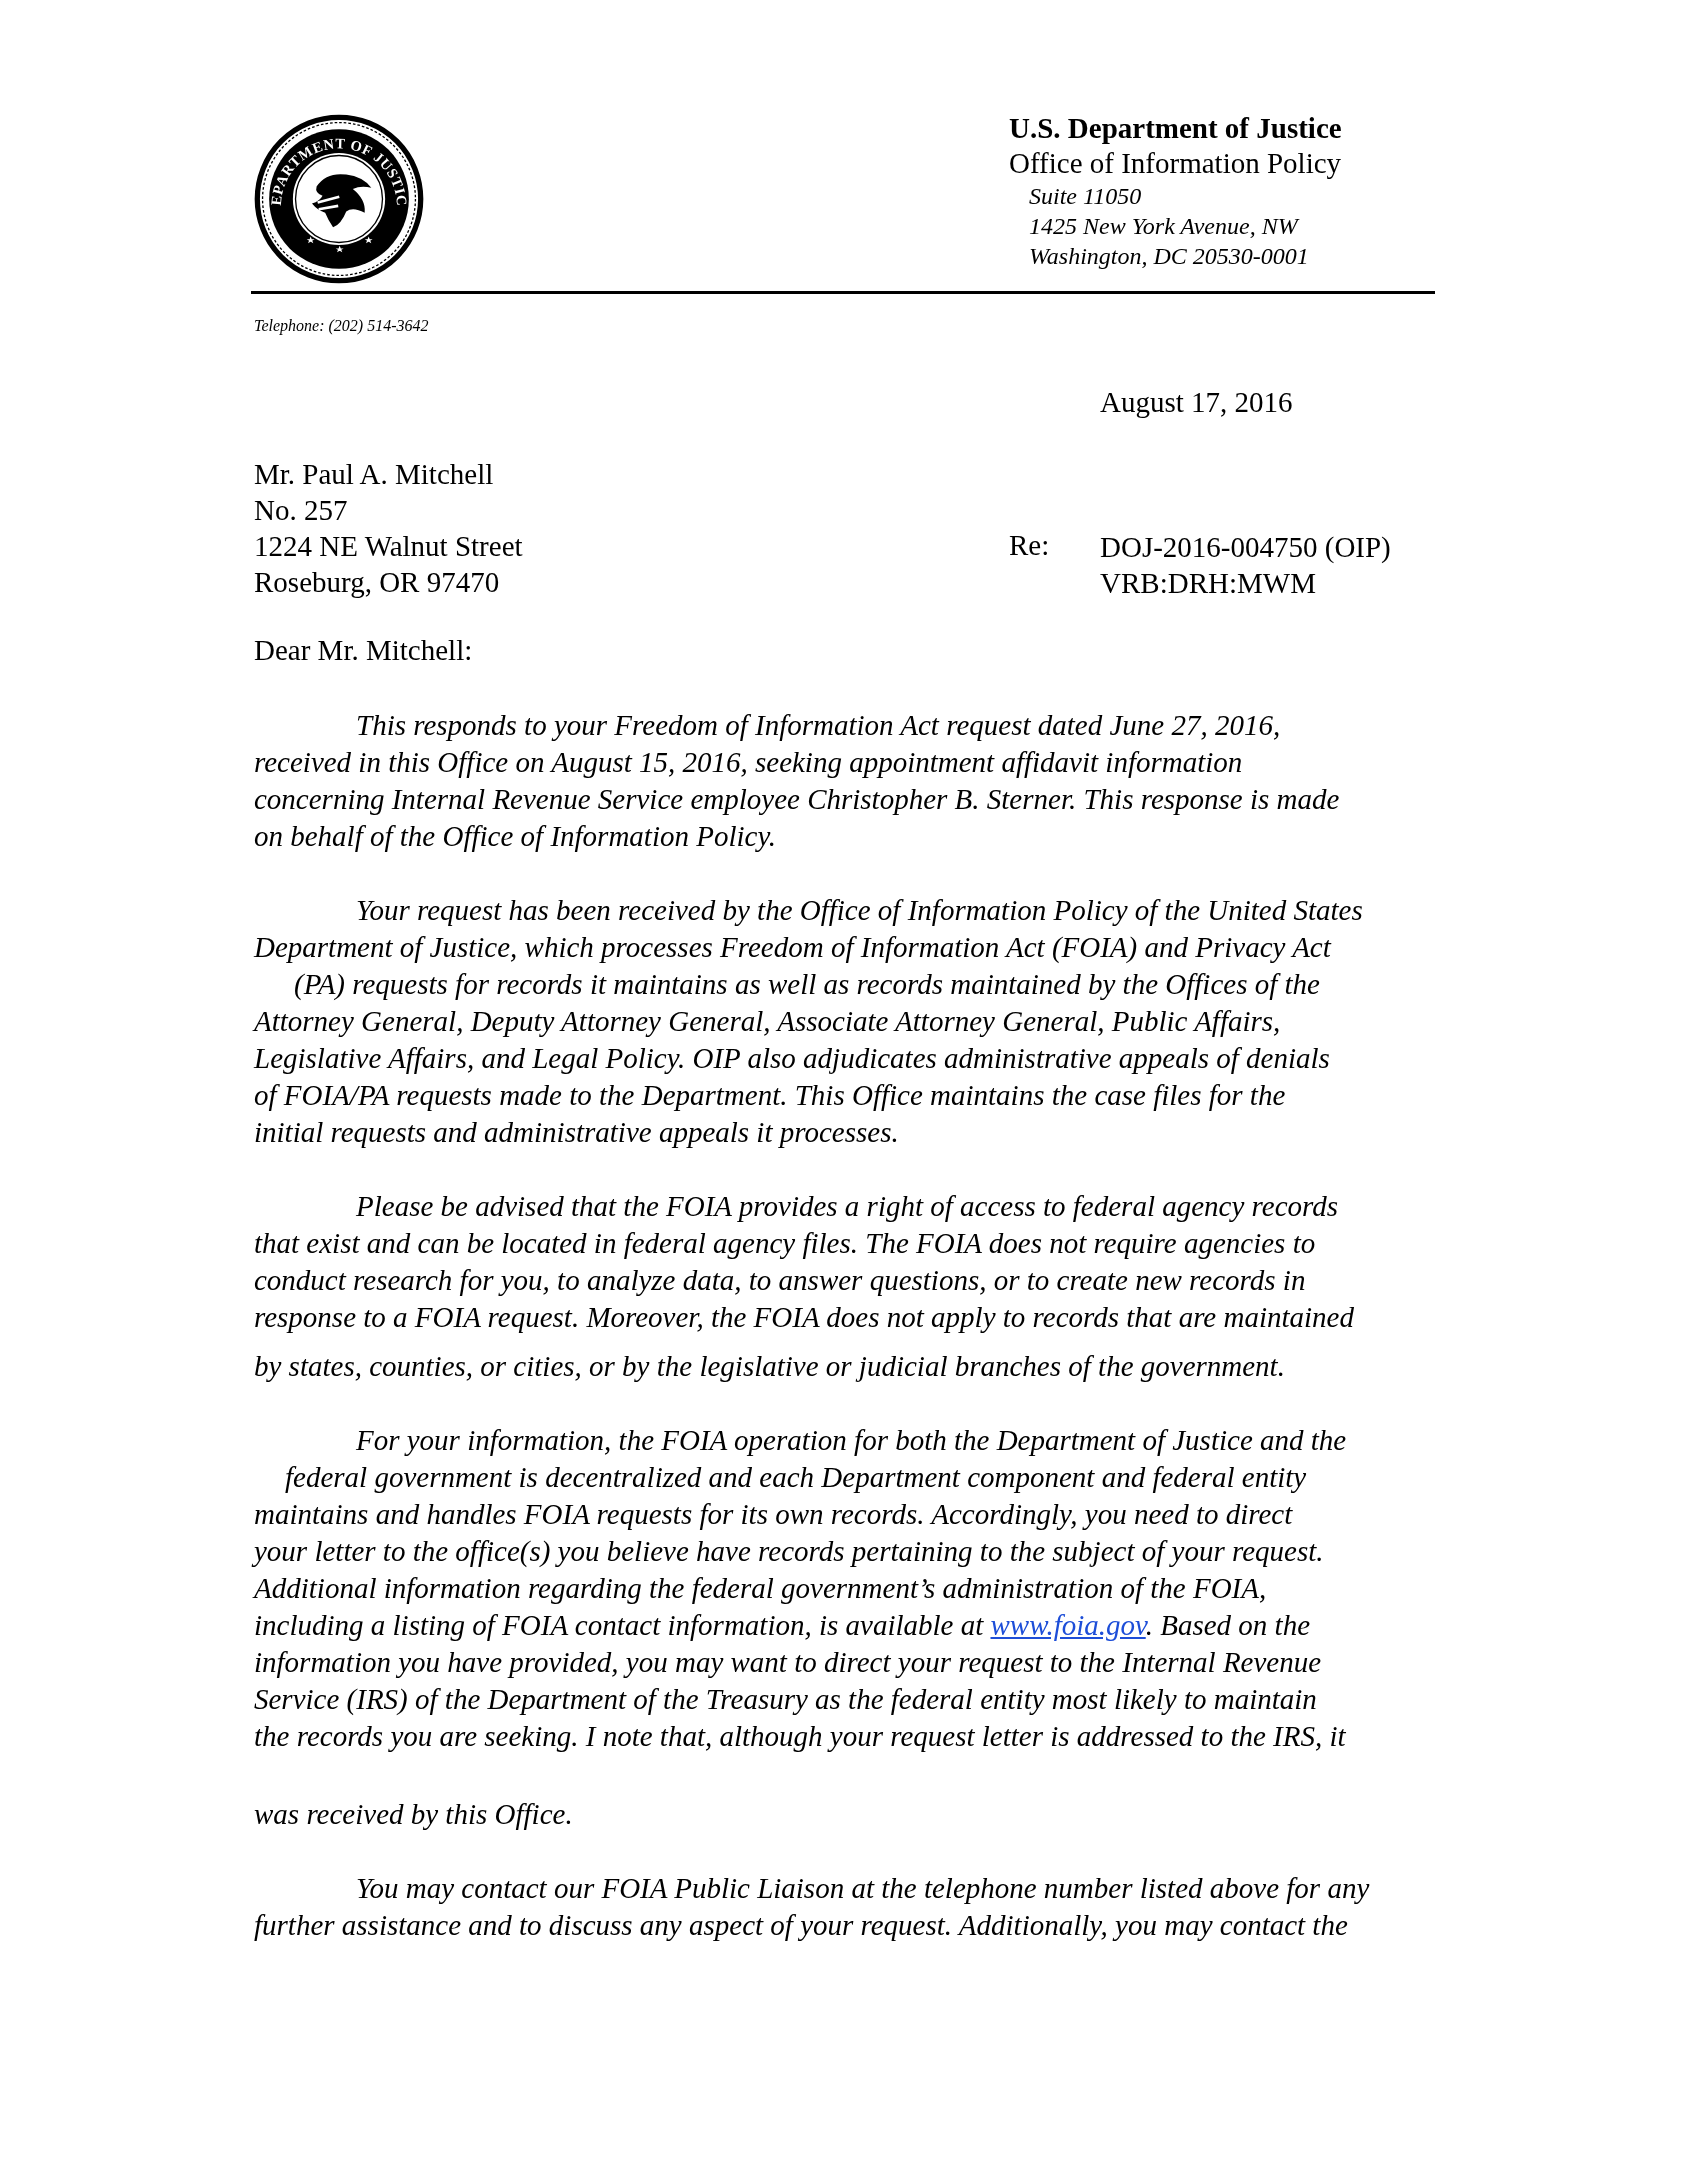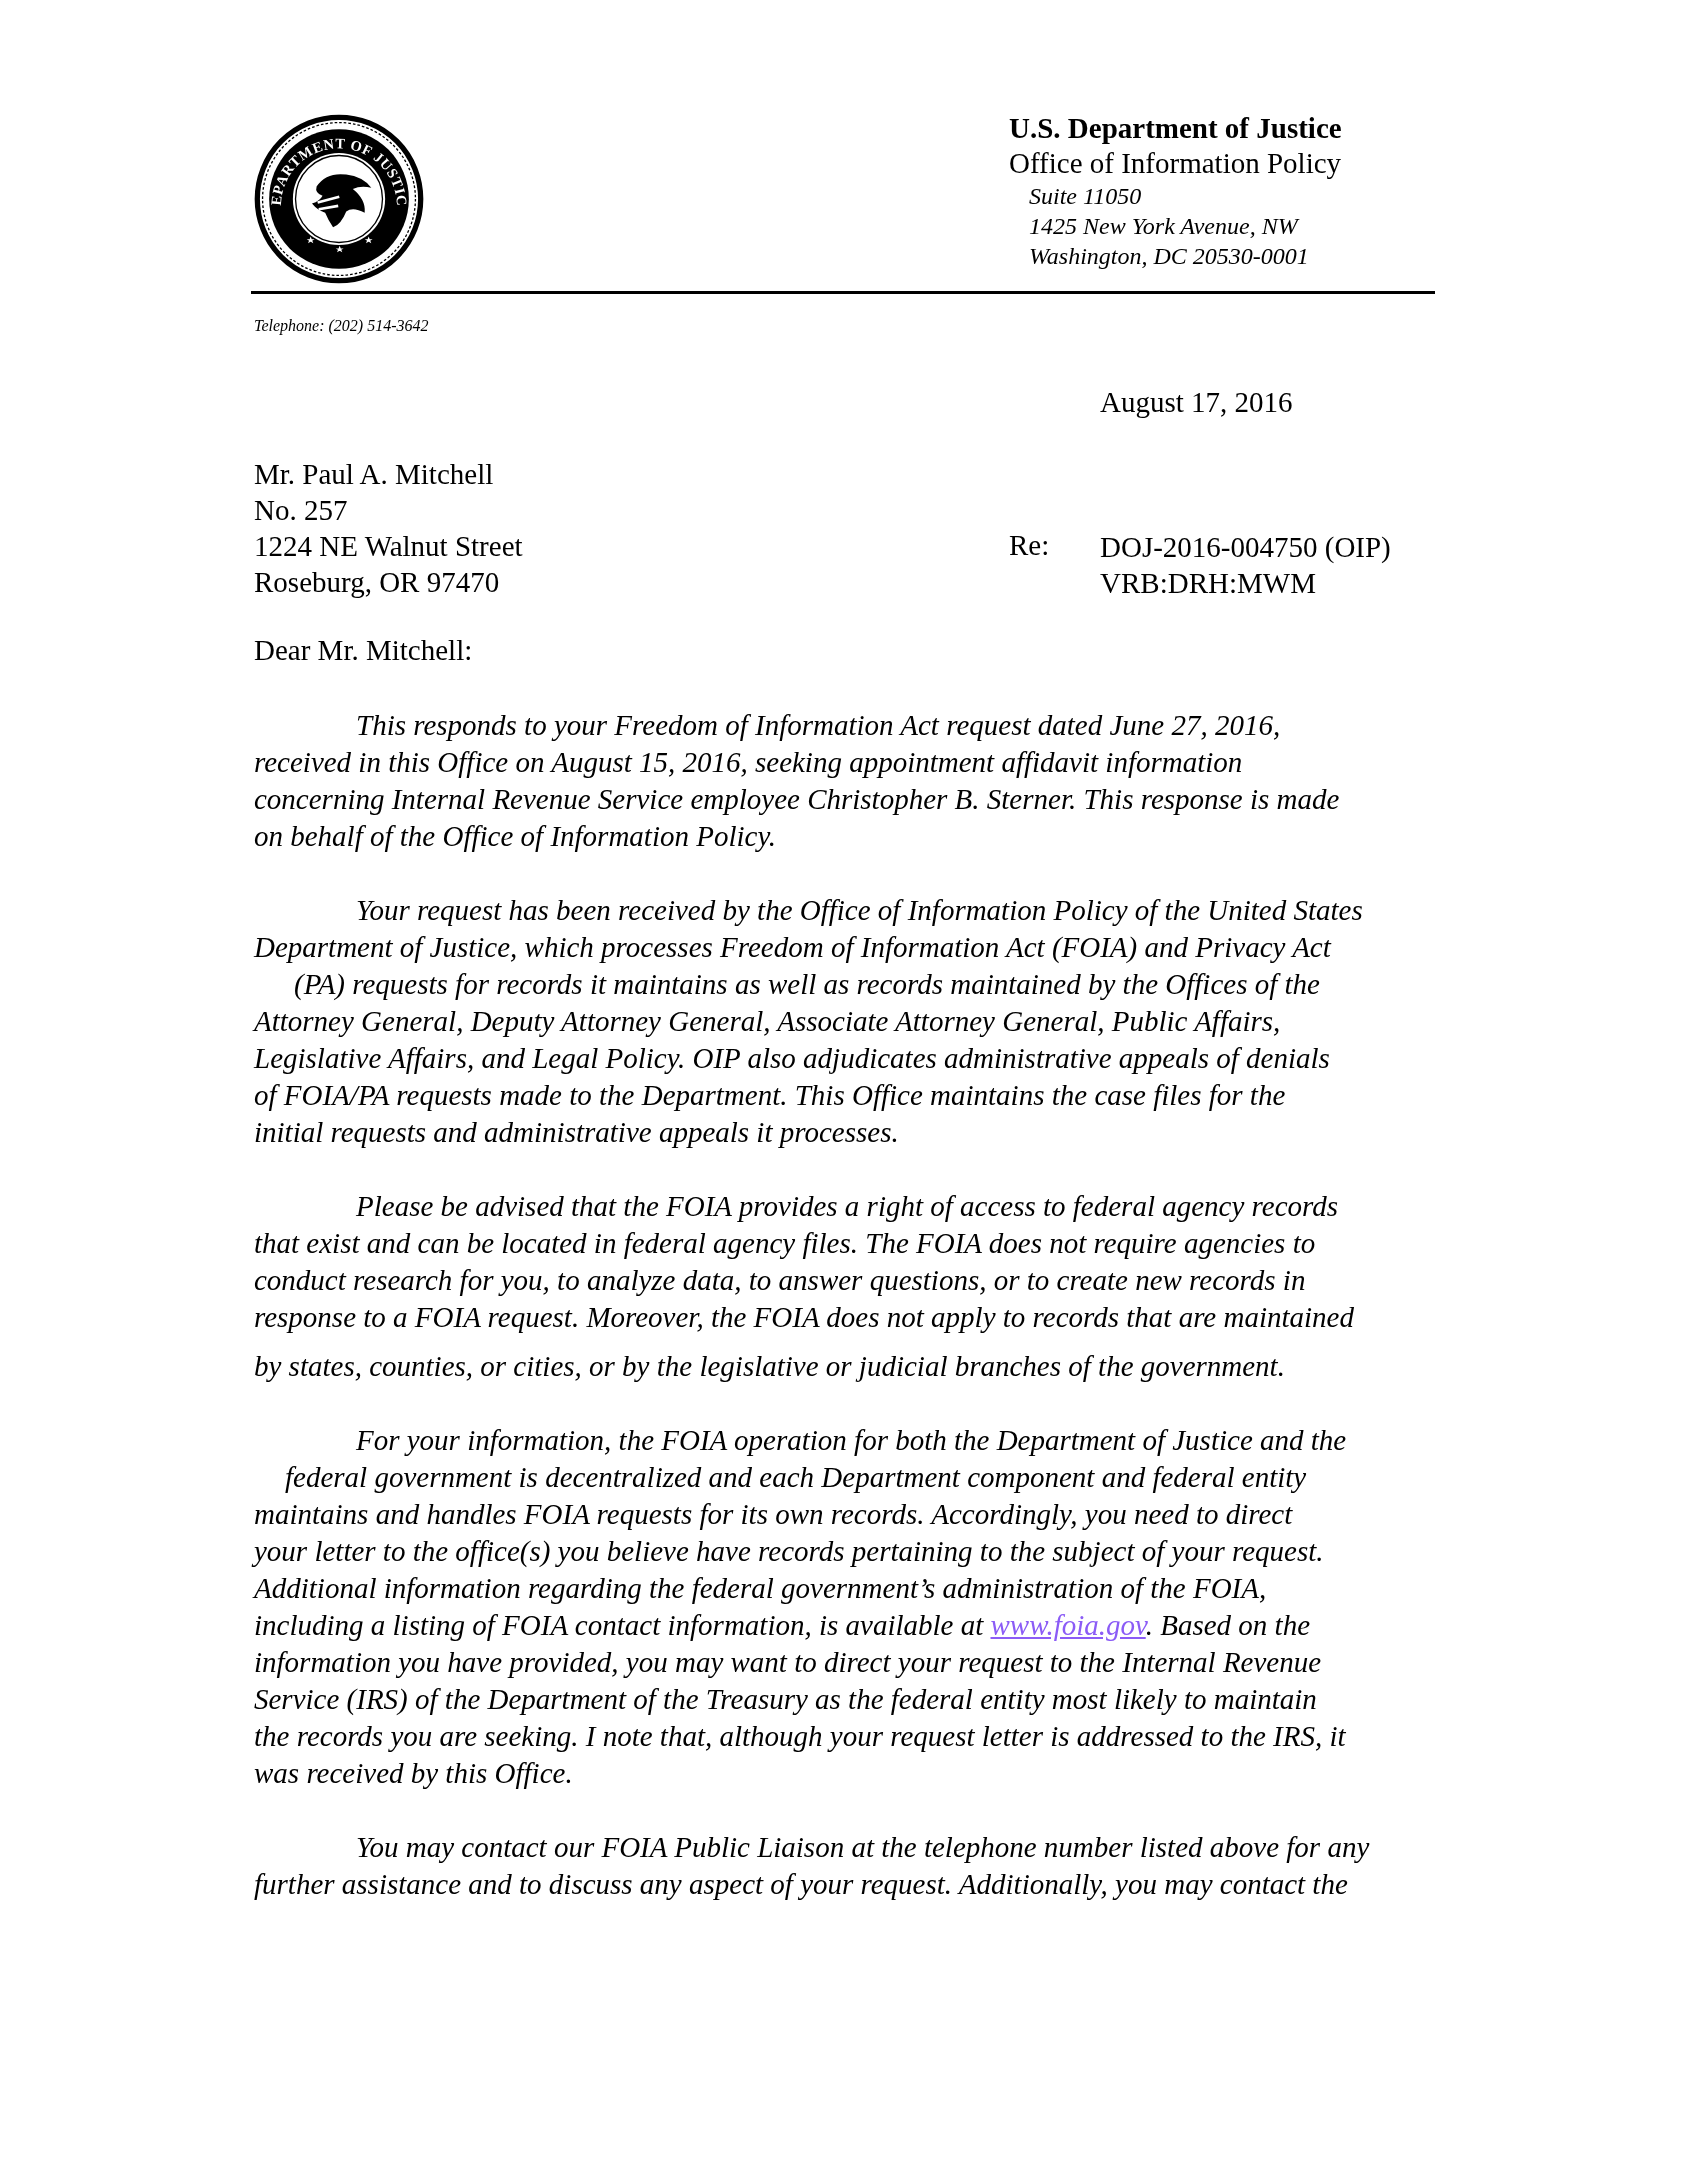--- a/index.html
+++ b/index.html
@@ -13,21 +13,21 @@
     .hdr .it { font-style: italic; font-size: 24px; line-height: 30px; margin-left: 20px; }
     .divider { left: 251px; top: 291px; width: 1184px; height: 3.3px; background: #000; }
     .phone { left: 254px; top: 317px; font-style: italic; font-size: 16px; }
     .date { left: 1100px; top: 386px; font-size: 29px; }
     .addr { left: 254px; top: 456px; font-size: 29px; line-height: 36px; }
     .re-label { left: 1009px; top: 529px; font-size: 29px; }
     .re-refs { left: 1100px; top: 529px; font-size: 29px; line-height: 36px; }
     .salutation { left: 254px; top: 634px; font-size: 29px; }
     .body { left: 254px; top: 707px; width: 1196px; font-size: 29px; line-height: 37px; font-style: italic; }
     .body p { margin: 0 0 37px 0; text-indent: 102px; text-align: justify; text-align-last: left; }
-    .body a { color: #8b5cf6; text-decoration: underline; }
+    .body a { color: #1d4ed8; text-decoration: underline; }
     .line { display: block; white-space: nowrap; }
   </style>
 </head>
 <body>
 
 <div class="abs seal">
   <svg width="170" height="170" viewBox="0 0 258 258">
     <circle cx="129" cy="129" r="124" fill="none" stroke="#000" stroke-width="8"></circle>
     <circle cx="129" cy="129" r="116" fill="none" stroke="#000" stroke-width="2" stroke-dasharray="4 3"></circle>
     <circle cx="129" cy="129" r="106" fill="#000"></circle>
@@ -104,20 +104,20 @@
   <p style="text-indent: 0px;">
     <span class="line" style="padding-left: 102px;">For your information, the FOIA operation for both the Department of Justice and the</span>
     <span class="line" style="padding-left: 0px; margin-left: 31px;">federal government is decentralized and each Department component and federal entity</span>
     <span class="line" style="padding-left: 0px;">maintains and handles FOIA requests for its own records.  Accordingly, you need to direct</span>
     <span class="line" style="padding-left: 0px;">your letter to the office(s) you believe have records pertaining to the subject of your request.</span>
     <span class="line" style="padding-left: 0px;">Additional information regarding the federal government’s administration of the FOIA,</span>
     <span class="line" style="padding-left: 0px;"><span>including a listing of FOIA contact information, is available at </span><a>www.foia.gov</a><span>.  Based on the</span></span>
     <span class="line" style="padding-left: 0px;">information you have provided, you may want to direct your request to the Internal Revenue</span>
     <span class="line" style="padding-left: 0px;">Service (IRS) of the Department of the Treasury as the federal entity most likely to maintain</span>
     <span class="line" style="padding-left: 0px;">the records you are seeking.  I note that, although your request letter is addressed to the IRS, it</span>
-    <span class="line" style="padding-left: 0px;">was received by this Office.</span>
+    <span class="line" style="padding-left: 0px; margin-top: 41px;">was received by this Office.</span>
   </p>
   <p style="text-indent: 0px;">
     <span class="line" style="padding-left: 102px;">You may contact our FOIA Public Liaison at the telephone number listed above for any</span>
     <span class="line" style="padding-left: 0px;">further assistance and to discuss any aspect of your request.  Additionally, you may contact the</span>
   </p>
 </div>
 
 
 </body></html>

